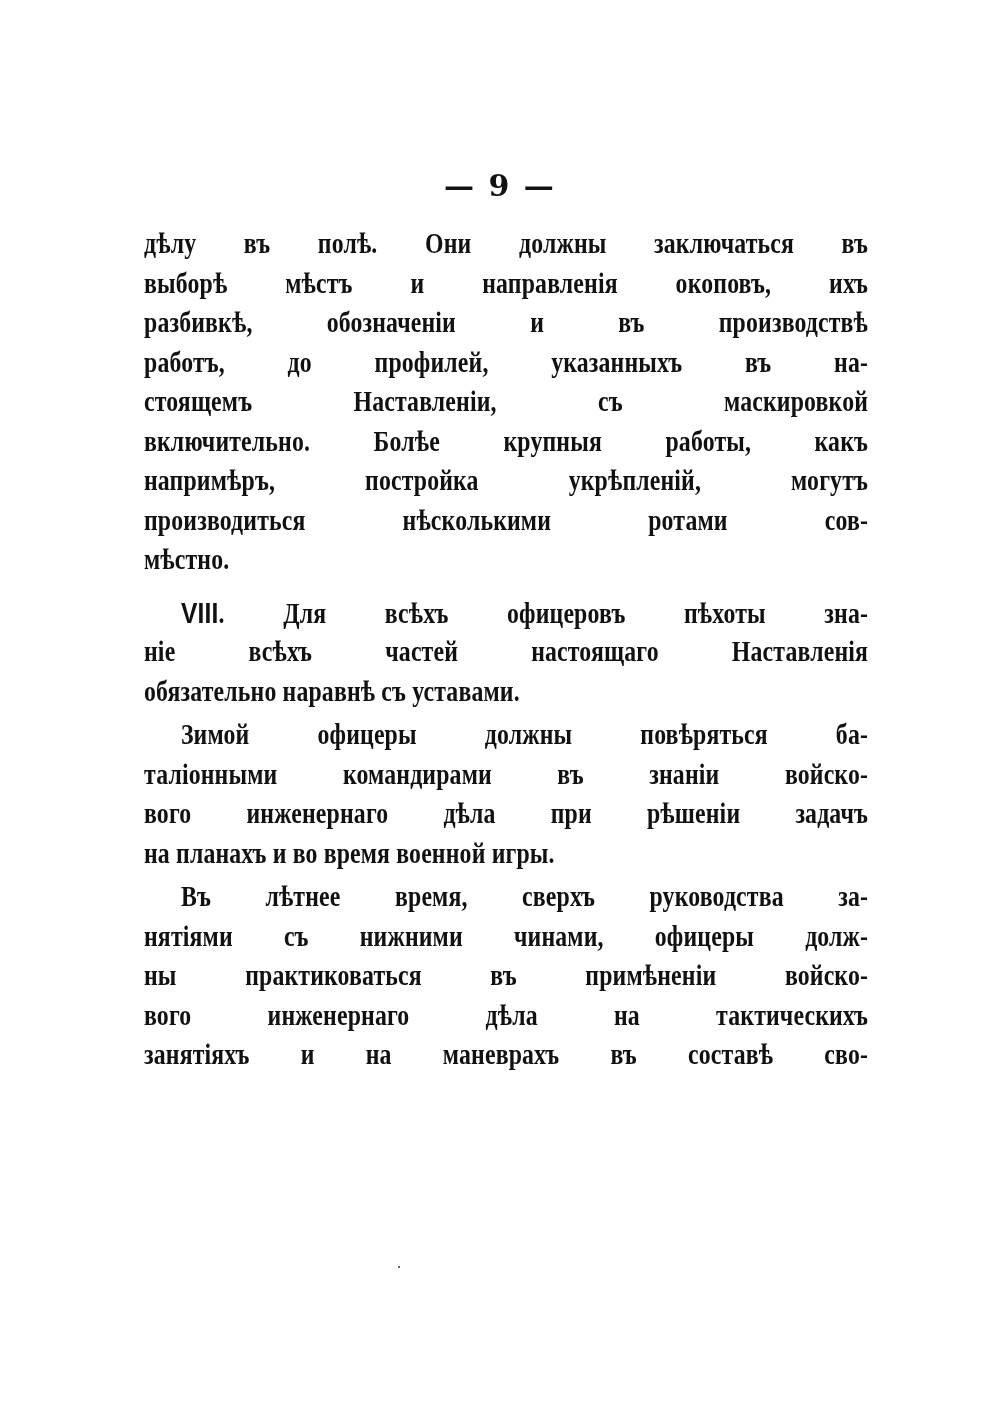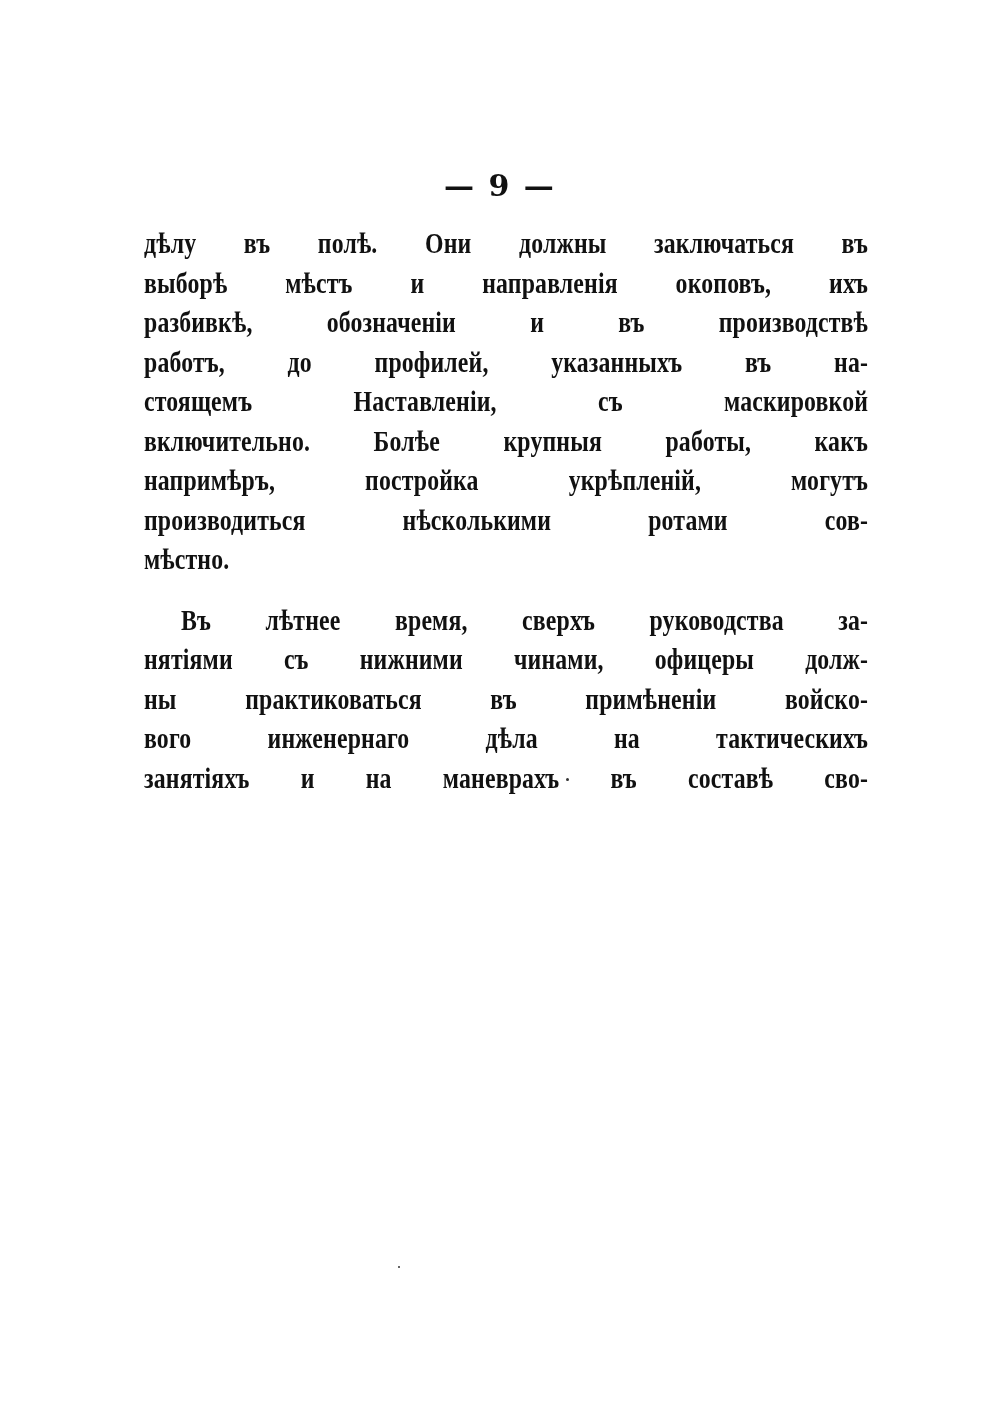--- a/index.html
+++ b/index.html
@@ -100,22 +100,33 @@
       <span class="line">напримѣръ, постройка укрѣпленій, могутъ</span>
       <span class="line">производиться нѣсколькими ротами сов-</span>
       <span class="line last">мѣстно.</span>
     </div>
     <span class="para-gap"></span>
 
     <span class="para-gap"></span>
 
     <span class="para-gap big"></span>
 
+    <div>
+      <span class="line indent"><span class="roman">VIII</span><span>. Для всѣхъ офицеровъ пѣхоты зна-</span></span>
+      <span class="line">ніе всѣхъ частей настоящаго Наставленія</span>
+      <span class="line last">обязательно наравнѣ съ уставами.</span>
+    </div>
     <span class="para-gap"></span>
 
+    <div>
+      <span class="line indent">Зимой офицеры должны повѣряться ба-</span>
+      <span class="line">таліонными командирами въ знаніи войско-</span>
+      <span class="line">вого инженернаго дѣла при рѣшеніи задачъ</span>
+      <span class="line last">на планахъ и во время военной игры.</span>
+    </div>
     <span class="para-gap"></span>
 
     <div>
       <span class="line indent">Въ лѣтнее время, сверхъ руководства за-</span>
       <span class="line">нятіями съ нижними чинами, офицеры долж-</span>
       <span class="line">ны практиковаться въ примѣненіи войско-</span>
       <span class="line">вого инженернаго дѣла на тактическихъ</span>
       <span class="line">занятіяхъ и на маневрахъ въ составѣ сво-</span>
     </div>
   </div>

